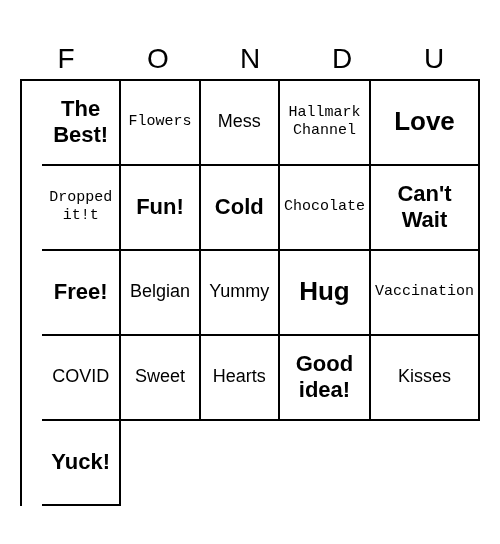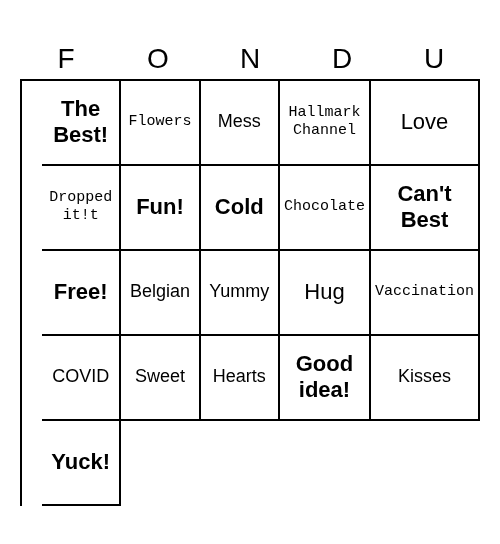--- a/index.html
+++ b/index.html
@@ -70,22 +70,22 @@
       font-size: 18px;
       text-align: center;
     }
 
     .text-small {
       font-size: 15px;
       font-family: Liberation Mono, monospace;
     }
 
     .text-xlarge {
-      font-size: 22px;
-      font-weight: normal;
+      font-size: 26px;
+      font-weight: bold;
     }
   </style>
 </head>
 <body>
 
 <div class="bingo-container">
   <div class="header-row">
   <div class="header-cell">F</div>
       <div class="header-cell">O</div>
       <div class="header-cell">N</div>
@@ -114,21 +114,21 @@
       <div class="cell">
         <span class="cell-text text-large">Fun!</span>
       </div>
       <div class="cell">
         <span class="cell-text text-large">Cold</span>
       </div>
       <div class="cell">
         <span class="cell-text text-small">Chocolate</span>
       </div>
       <div class="cell">
-        <span class="cell-text text-large">Can't Best</span>
+        <span class="cell-text text-large">Can't Wait</span>
       </div>
       <div class="cell">
         <span class="cell-text text-large">Free!</span>
       </div>
       <div class="cell">
         <span class="cell-text text-medium">Belgian</span>
       </div>
       <div class="cell">
         <span class="cell-text text-medium">Yummy</span>
       </div>

